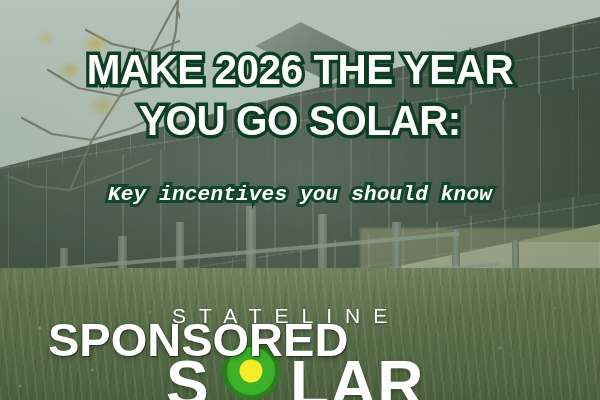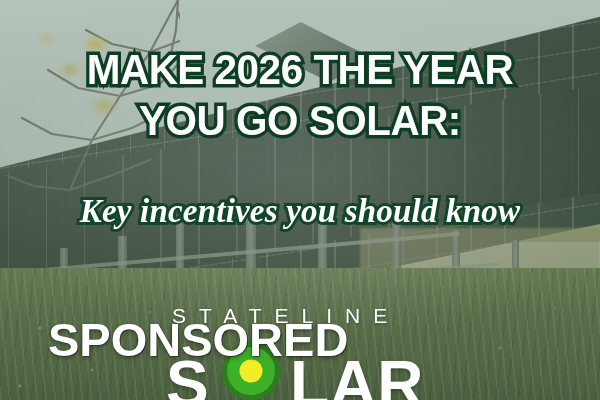--- a/index.html
+++ b/index.html
@@ -128,23 +128,23 @@
     letter-spacing:-0.5px;color:#ffffff;
     font-family:"Liberation Sans",sans-serif;
     transform:scaleX(.94);
     -webkit-text-stroke:7px #0d3d22;
     paint-order:stroke fill;
     text-shadow:0 2px 0 rgba(13,61,34,.55);
   }
   #headline .ln{display:block;white-space:nowrap;}
 
   #subtitle{
-    position:absolute;left:0;right:0;top:192px;text-align:center;
-    font-family:Liberation Serif, serif;
-    font-style:italic;font-weight:700;font-size:33px;line-height:38px;
+    position:absolute;left:0;right:0;top:176px;text-align:center;
+    font-family:Liberation Mono, monospace;
+    font-style:italic;font-weight:700;font-size:21px;line-height:38px;
     color:#ffffff;letter-spacing:.2px;
     -webkit-text-stroke:6px #12452a;
     paint-order:stroke fill;
   }
 
   
   #logo{position:absolute;left:166px;top:304px;width:330px;height:96px;text-align:right;}
   #stateline{
     position:absolute;left:6px;top:0;
     font-size:21px;font-weight:400;letter-spacing:13px;

